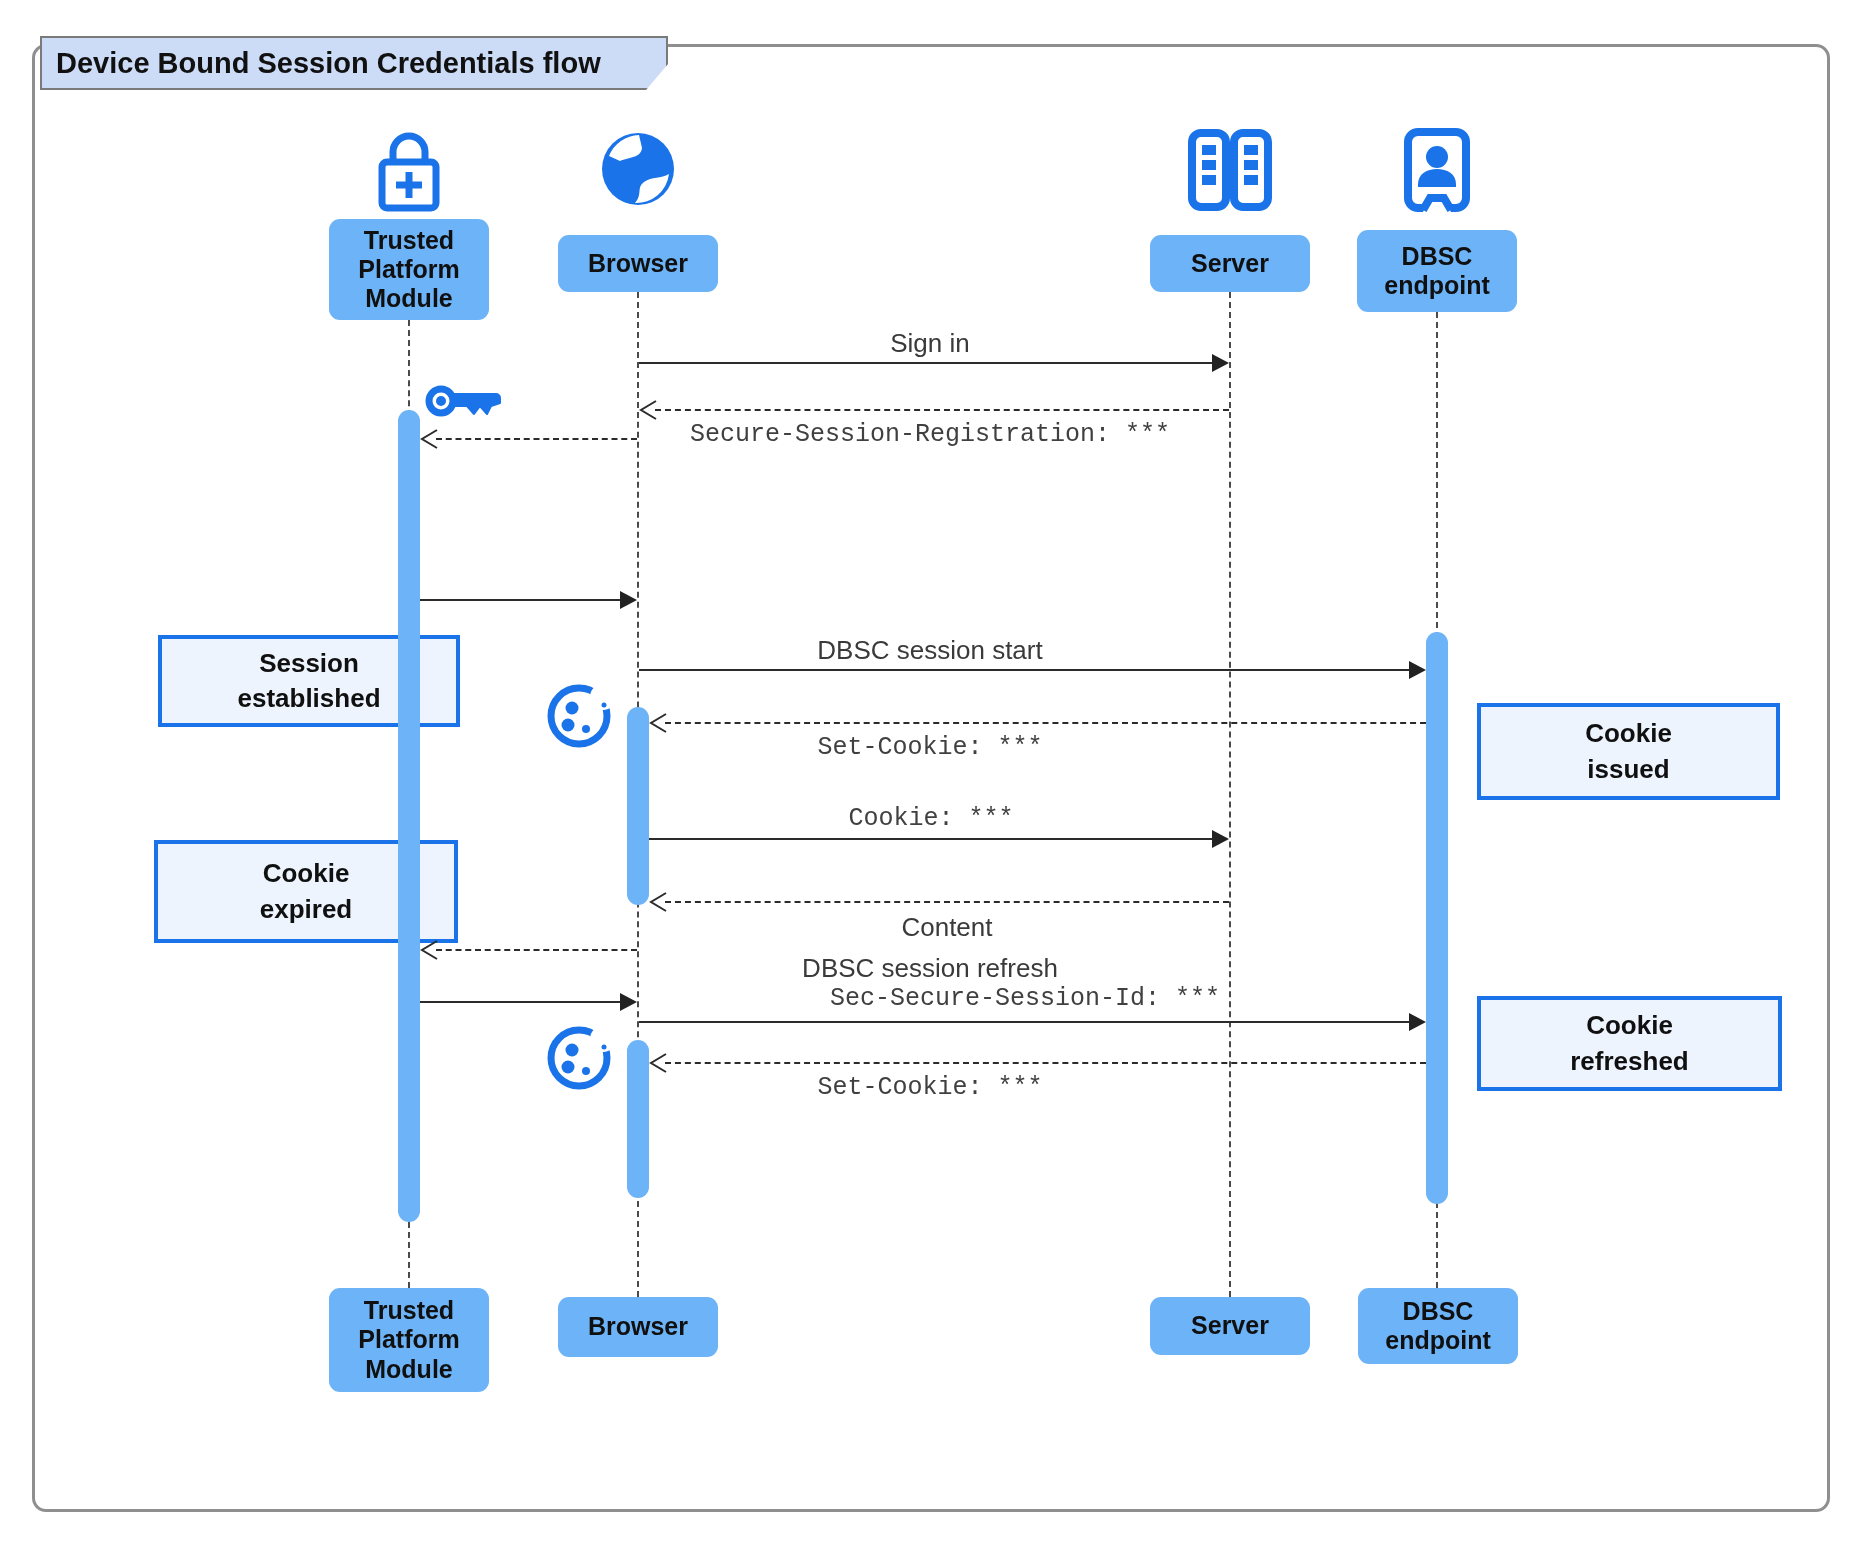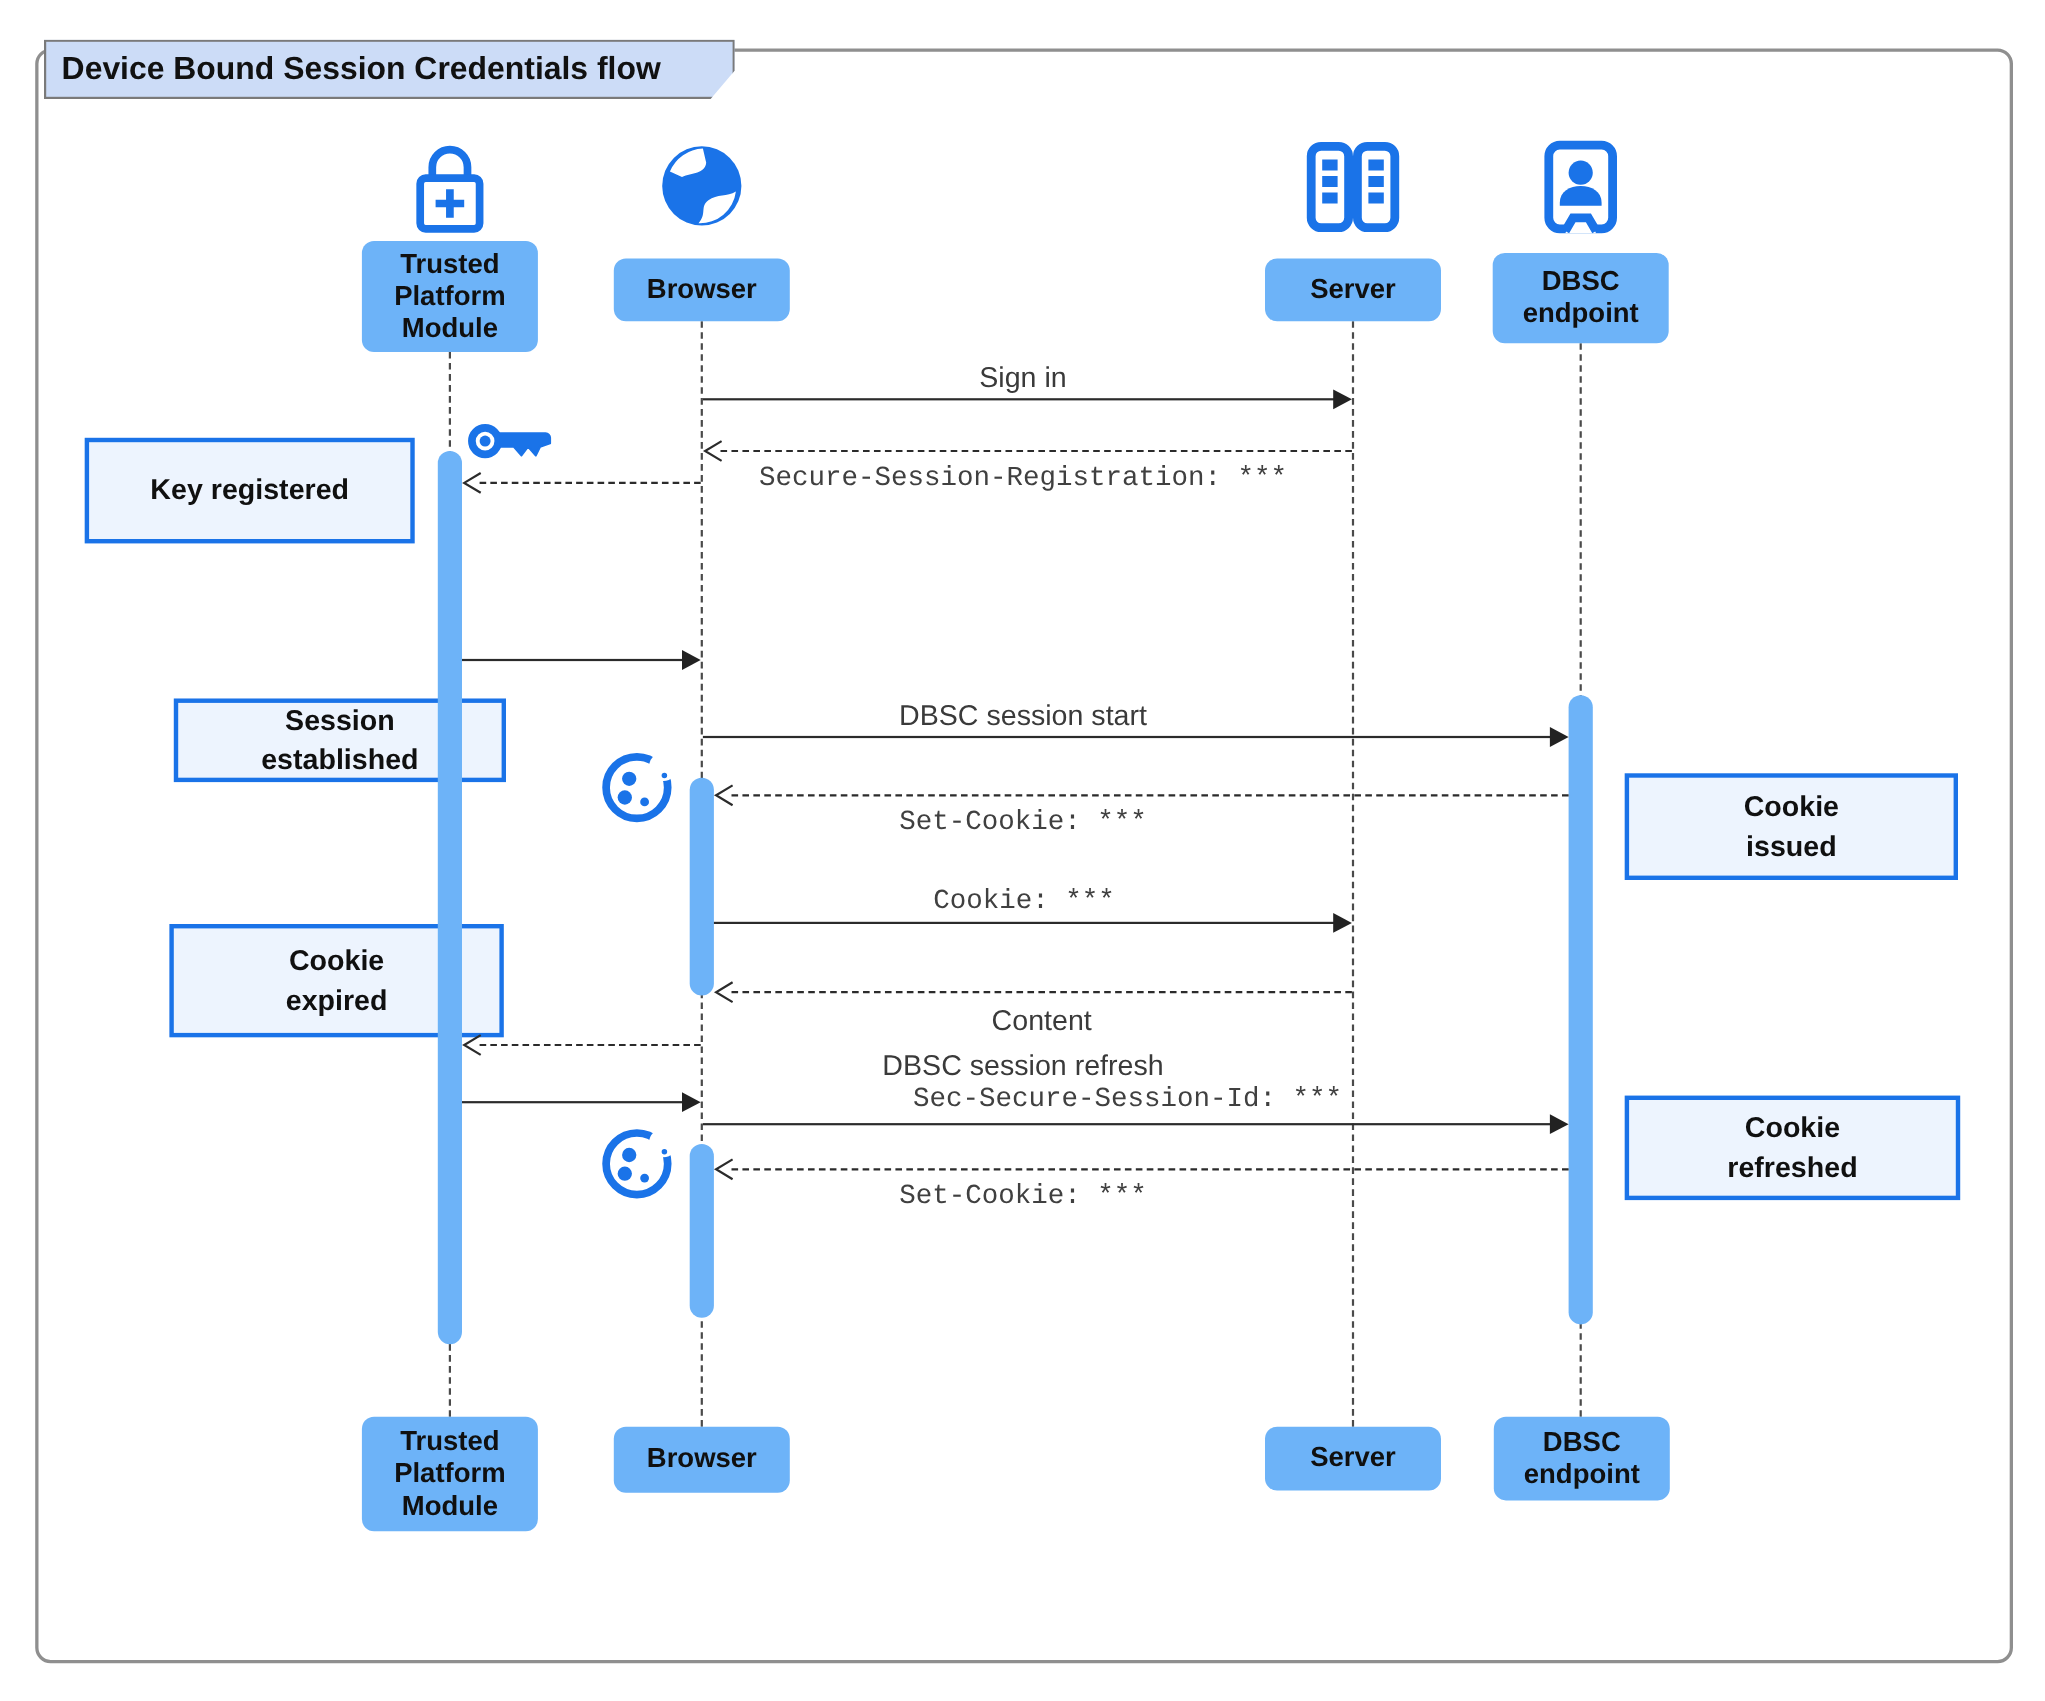--- a/index.html
+++ b/index.html
@@ -37,22 +37,21 @@
 <div class="canvas">
 
   <div class="frame"></div>
   <div class="title-tab">Device Bound Session Credentials flow</div>
 
   <div class="lifeline" style="left:408px;top:320px;height:968px;"></div>
   <div class="lifeline" style="left:637px;top:292px;height:1005px;"></div>
   <div class="lifeline" style="left:1229px;top:292px;height:1005px;"></div>
   <div class="lifeline" style="left:1436px;top:312px;height:976px;"></div>
 
-  <div class="note" style="left:77px;top:398px;width:300px;height:96px;">Key registered</div>
-  <div class="note" style="left:158px;top:635px;width:302px;height:76px;">Session
+  <div class="note" style="left:158px;top:635px;width:302px;height:92px;">Session
 established</div>
   <div class="note" style="left:154px;top:840px;width:304px;height:103px;">Cookie
 expired</div>
   <div class="note" style="left:1477px;top:703px;width:303px;height:97px;">Cookie
 issued</div>
   <div class="note" style="left:1477px;top:996px;width:305px;height:95px;">Cookie
 refreshed</div>
 
   <div class="bar" style="left:398px;top:410px;height:812px;"></div>
   <div class="bar" style="left:627px;top:707px;height:198px;"></div>

